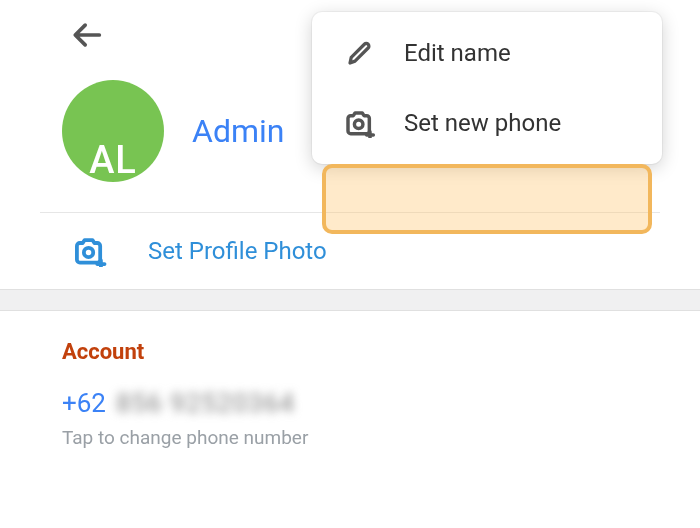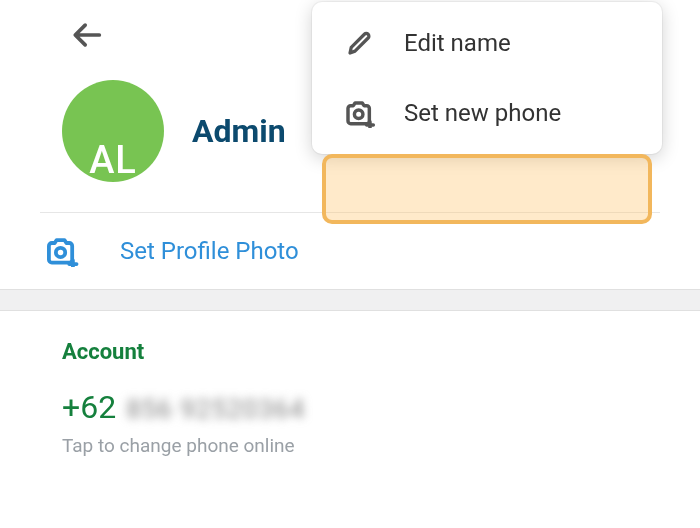--- a/index.html
+++ b/index.html
@@ -4,39 +4,39 @@
   <style>
     * { box-sizing: border-box; margin: 0; padding: 0; }
     html, body { width: 700px; height: 528px; font-family: -apple-system, Roboto, "Segoe UI", Arial, sans-serif; background: #fff; color: #222; overflow: hidden; }
 
     .topbar { height: 70px; display: flex; align-items: center; padding-left: 68px; }
     .back-arrow { display: flex; align-items: center; justify-content: center; width: 40px; height: 40px; cursor: pointer; }
 
     .profile-row { display: flex; align-items: center; padding-left: 62px; padding-top: 10px; padding-bottom: 30px; }
     .avatar { width: 102px; height: 102px; border-radius: 50%; background: #78c452; display: flex; align-items: flex-end; justify-content: center; color: #fff; font-size: 38px; font-weight: 500; letter-spacing: 1px; }
     .name-block { margin-left: 28px; }
-    .name { font-size: 32px; font-weight: 700; color: #0c4a6e; }
+    .name { font-size: 32px; font-weight: 400; color: #3b82f6; }
     .status { font-size: 20px; color: #9aa0a6; margin-top: 4px; }
 
     .divider { height: 1px; background: #e6e6e6; margin: 0 40px; }
 
-    .set-profile-row { display: flex; align-items: center; padding: 22px 0 22px 44px; }
+    .set-profile-row { display: flex; align-items: center; padding: 22px 0 22px 72px; }
     .set-profile-label { color: #2f8fd9; font-size: 24px; margin-left: 40px; }
 
     .section-gap { height: 22px; background: #f0f0f1; border-top: 1px solid #e0e0e0; border-bottom: 1px solid #e0e0e0; }
 
     .account-block { padding: 28px 0 0 62px; }
-    .account-title { color: #15803d; font-size: 22px; font-weight: 700; }
+    .account-title { color: #c2410c; font-size: 22px; font-weight: 700; }
     .phone-row { margin-top: 24px; display: flex; align-items: baseline; }
-    .phone-prefix { font-size: 32px; color: #15803d; margin-right: 10px; }
+    .phone-prefix { font-size: 26px; color: #3b82f6; margin-right: 10px; }
     .phone-blur { font-size: 26px; color: #808080; filter: blur(5px); letter-spacing: 1px; }
     .phone-hint { font-size: 19px; color: #9aa0a6; margin-top: 8px; }
 
     
-    .menu { position: absolute; top: 2px; left: 312px; width: 350px; background: #fff; border-radius: 10px; box-shadow: 0 4px 18px rgba(0,0,0,0.18), 0 0 0 1px rgba(0,0,0,0.04); padding: 6px 0; }
+    .menu { position: absolute; top: 12px; left: 312px; width: 350px; background: #fff; border-radius: 10px; box-shadow: 0 4px 18px rgba(0,0,0,0.18), 0 0 0 1px rgba(0,0,0,0.04); padding: 6px 0; }
     .menu-item { display: flex; align-items: center; height: 70px; padding-left: 28px; cursor: pointer; }
     .menu-item .mi-icon { width: 40px; display: flex; align-items: center; justify-content: center; color: #555; }
     .menu-item .mi-label { font-size: 24px; color: #333; margin-left: 24px; }
     .menu-item.highlight { }
     .highlight-box { position: absolute; left: 10px; right: 10px; top: 152px; height: 70px; border: 4px solid #f2b75c; background: rgba(255,196,104,0.35); border-radius: 10px; pointer-events: none; }
 
     svg { display: block; }
     .icon-stroke { stroke: #555; stroke-width: 2.6; fill: none; stroke-linecap: round; stroke-linejoin: round; }
     .icon-blue { stroke: #2f8fd9; }
   </style>
@@ -74,21 +74,21 @@
 </div>
 
 <div class="section-gap"></div>
 
 <div class="account-block">
   <div class="account-title">Account</div>
   <div class="phone-row">
     <span class="phone-prefix">+62</span>
     <span class="phone-blur">856 92520364</span>
   </div>
-  <div class="phone-hint">Tap to change phone online</div>
+  <div class="phone-hint">Tap to change phone number</div>
 </div>
 
 <div class="menu">
   <div class="menu-item">
     <span class="mi-icon">
       <svg width="30" height="30" viewBox="0 0 24 24">
         <path class="icon-stroke" d="M4 20l1-4.5L15.5 5a2.1 2.1 0 013 3L8 18.5 4 20z"></path>
       </svg>
     </span>
     <span class="mi-label">Edit name</span>

